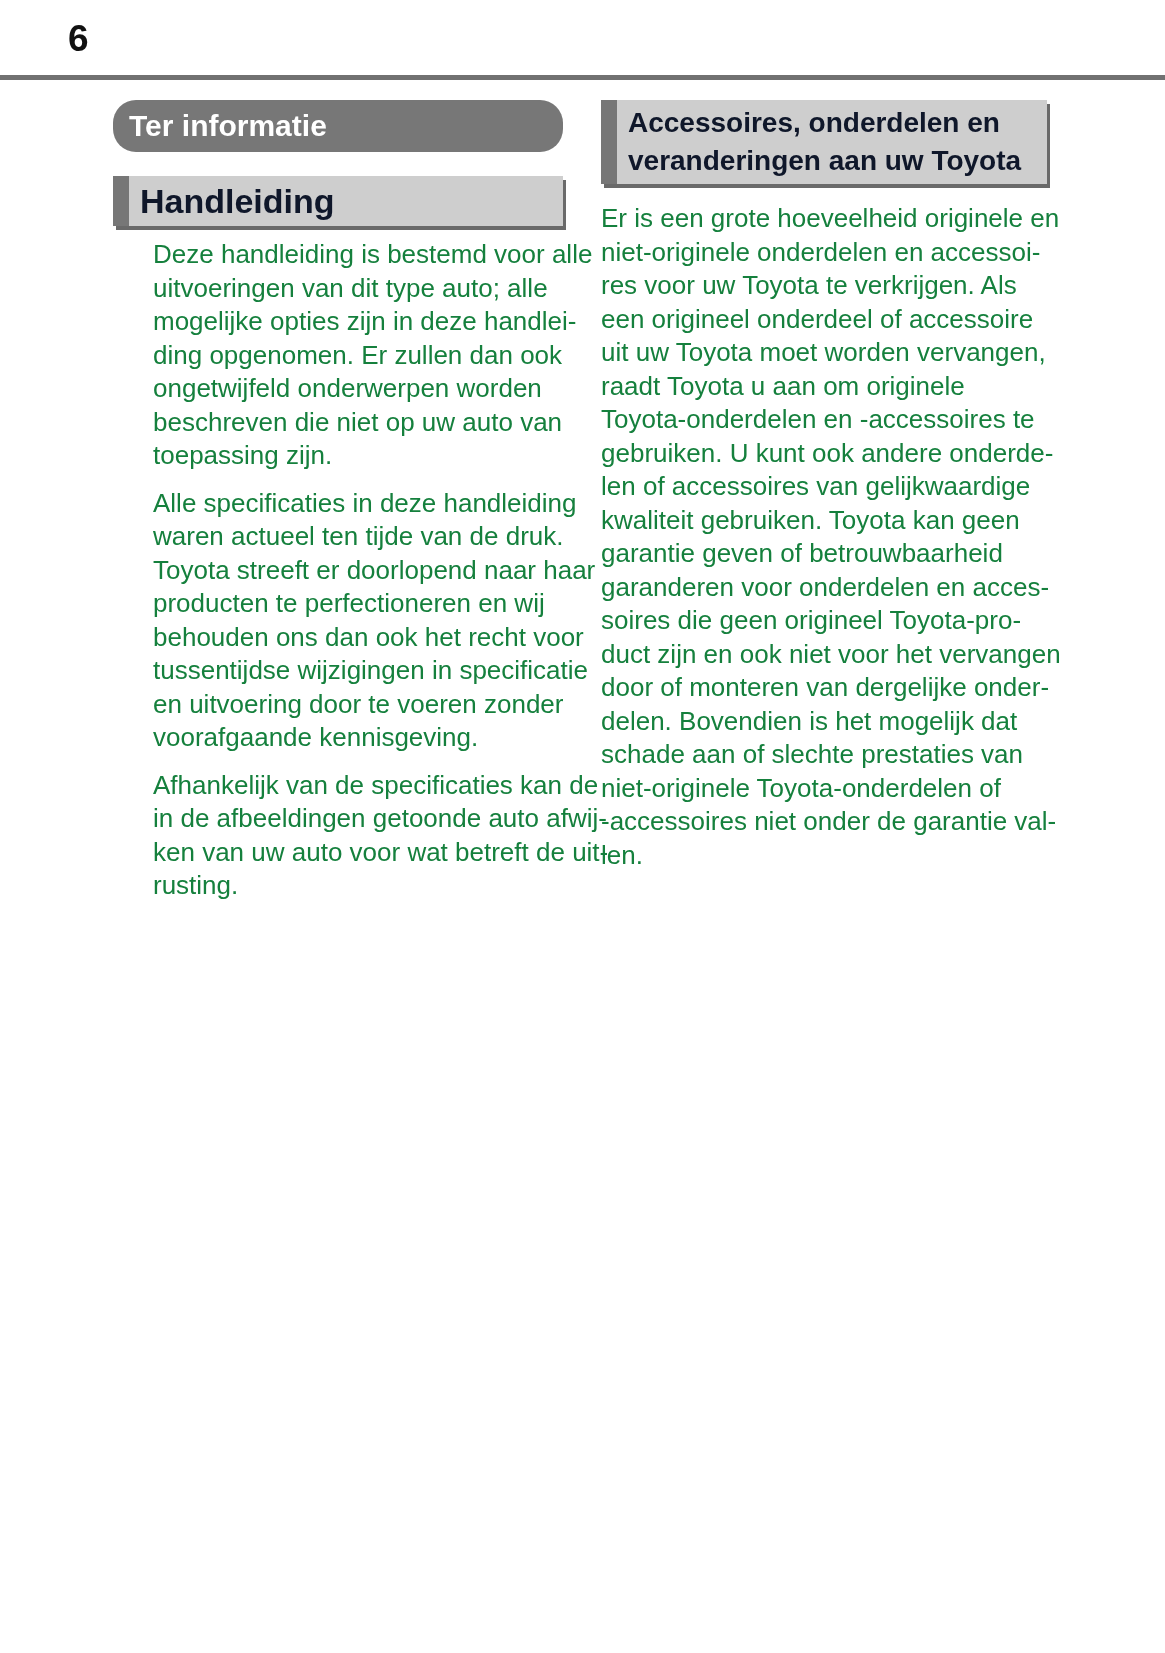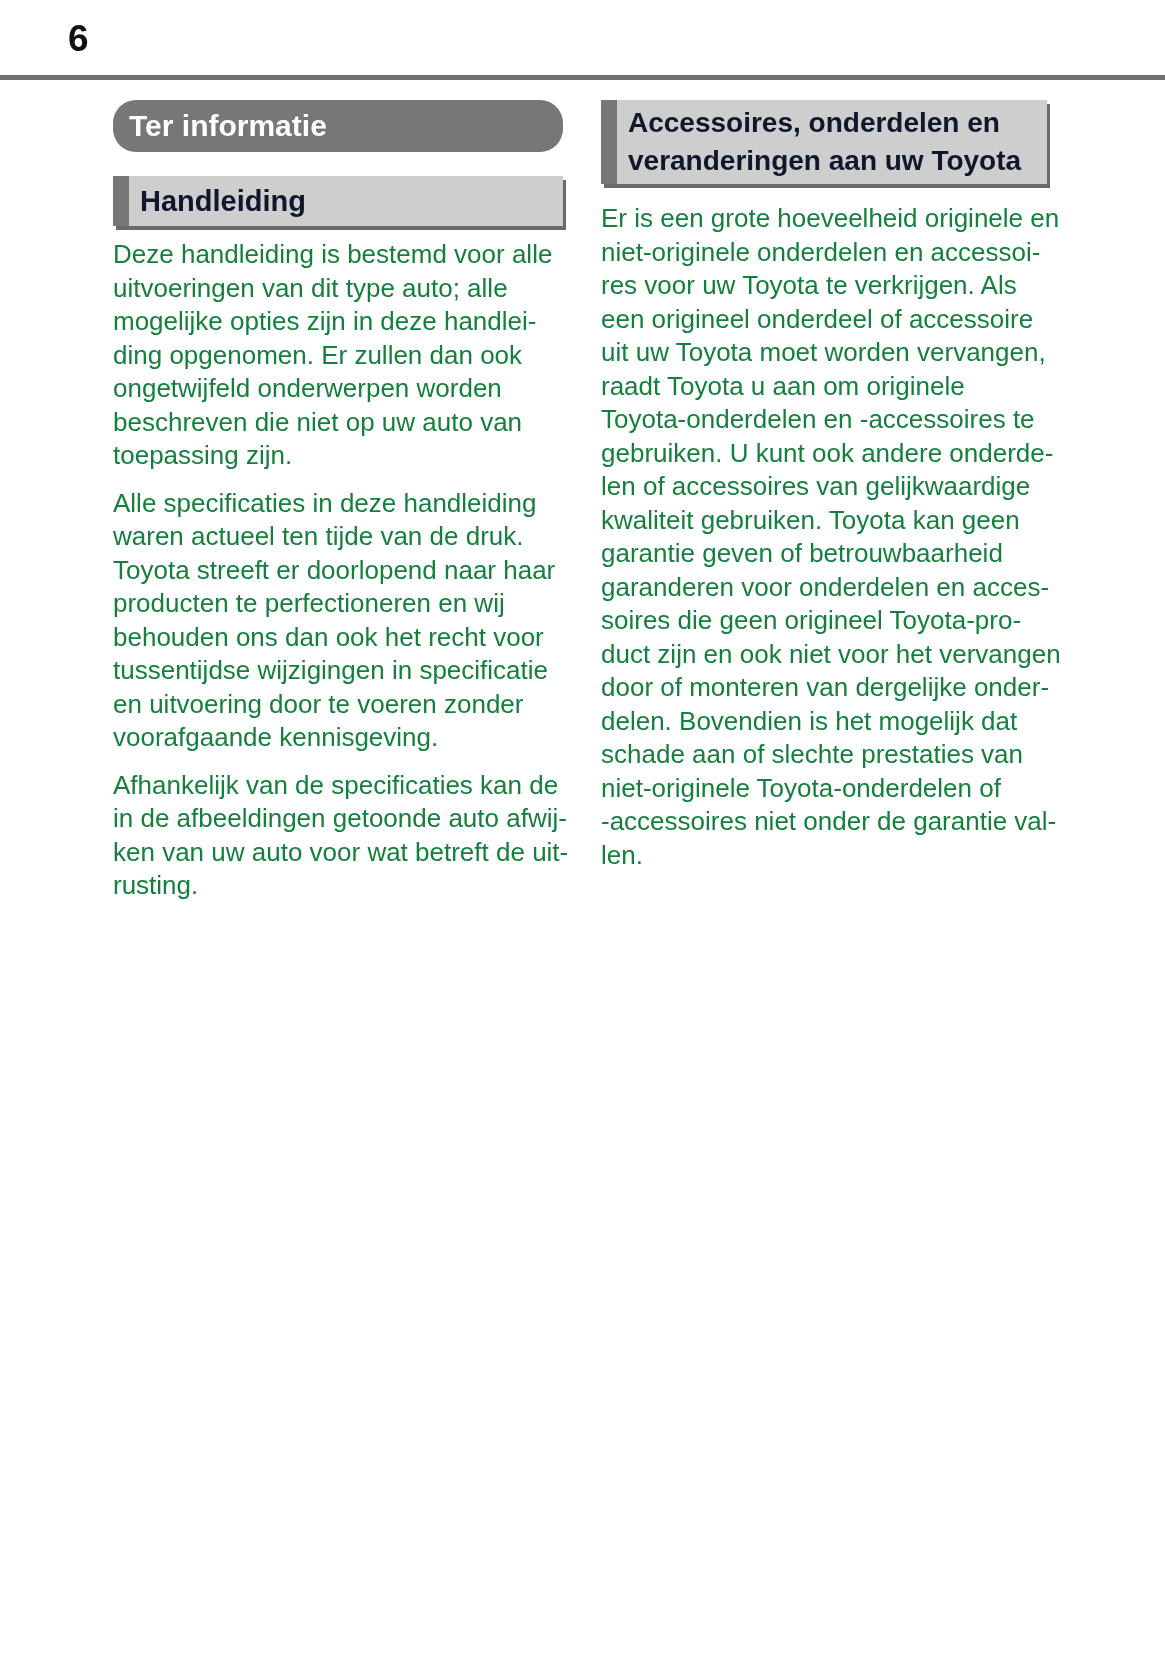--- a/index.html
+++ b/index.html
@@ -61,38 +61,38 @@
     box-shadow: 3px 4px 0 #6a6a6a;
     color: #0f172a;
     font-weight: bold;
     white-space: pre;
     overflow: visible;
   }
   .banner-handleiding {
     margin-top: 24px;
     width: 450px;
     height: 50px;
-    font-size: 29px;
+    font-size: 34px;
     line-height: 50px;
     padding-left: 11px;
   }
   .banner-accessoires {
     width: 446px;
     font-size: 28px;
     line-height: 38px;
     padding: 4px 8px 4px 11px;
   }
   .body-text p {
     margin: 0;
     font-size: 26px;
     line-height: 33.5px;
     color: #15803d;
     white-space: pre;
   }
-  .col-left .body-text { margin-top: 12px; }
+  .col-left .body-text { margin-top: 12px; margin-left: 40px; }
   .col-left .body-text p + p { margin-top: 14px; }
   .col-right .body-text { margin-top: 18px; }
 </style>
 </head>
 <body>
 
 <div class="page-number">6</div>
 
 <div class="top-rule"></div>
 

